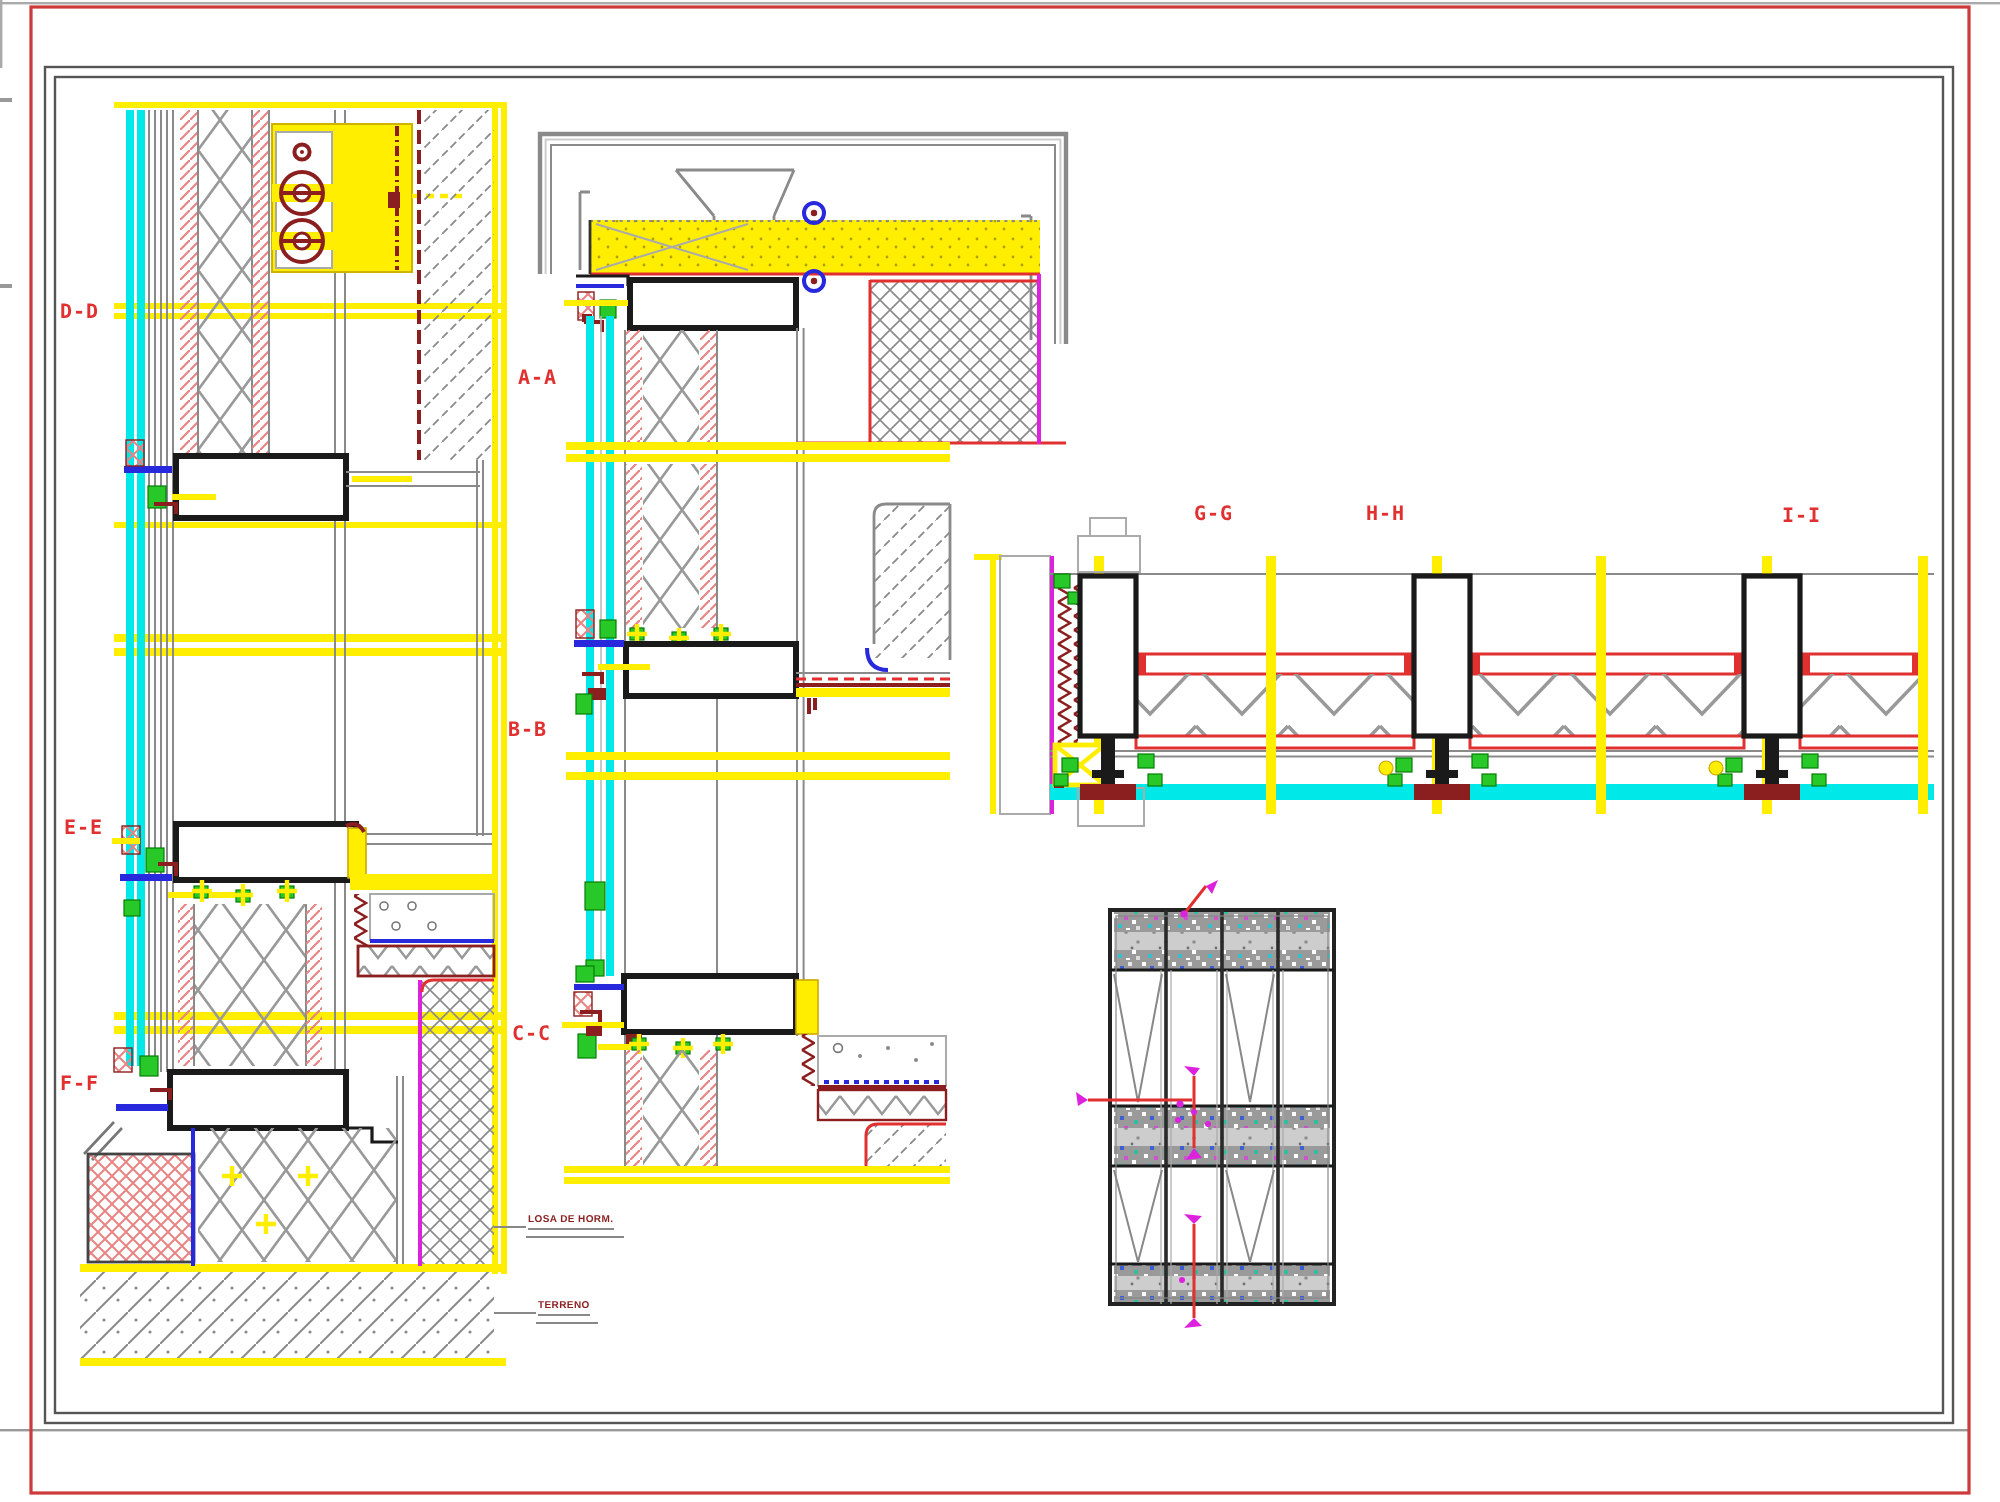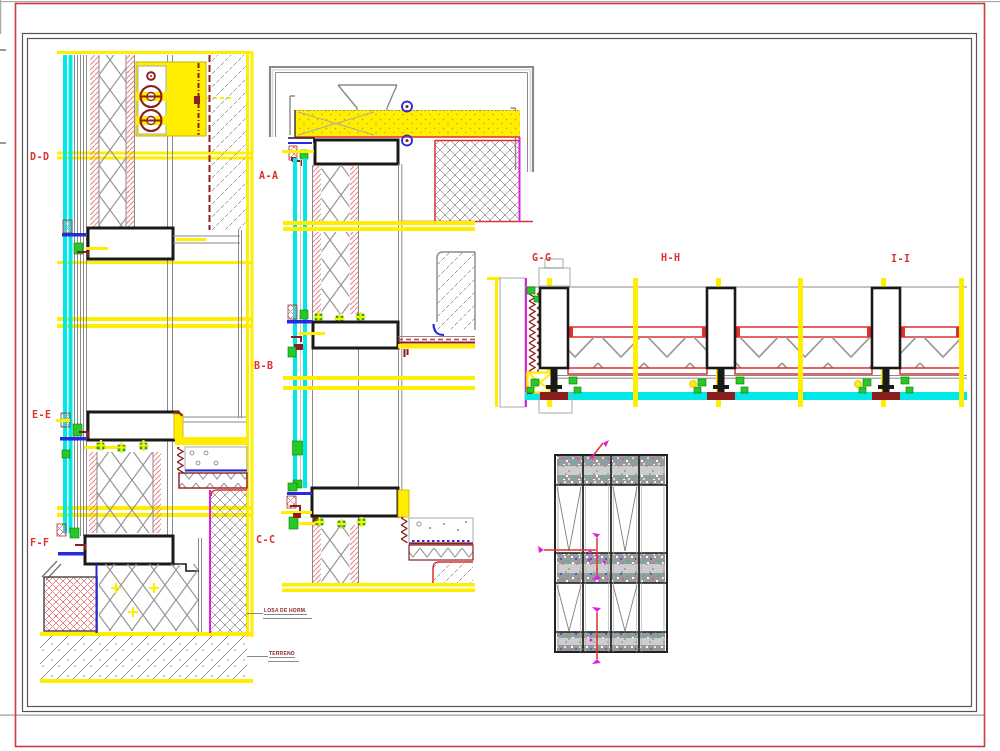--- a/index.html
+++ b/index.html
@@ -418,25 +418,25 @@
   <polygon points="544,550 538,546 539,553" class="fM"></polygon>
   <circle cx="590" cy="552" r="1.8" class="fM"></circle>
   <path d="M597,612 V659" class="sr" stroke-width="1.3"></path>
   <polygon points="597,612 592,607 601,608" class="fM"></polygon>
   <polygon points="597,659 592,664 601,663" class="fM"></polygon>
   <circle cx="591" cy="640" r="1.5" class="fM"></circle>
 </g>
 </svg>
 
 <span class="lbl" style="left:30px;top:152px">D-D</span>
-<span class="lbl" style="left:259px;top:171px">A-A</span>
+<span class="lbl" style="left:259px;top:185px">A-A</span>
 <span class="lbl" style="left:32px;top:410px">E-E</span>
 <span class="lbl" style="left:254px;top:361px">B-B</span>
 <span class="lbl" style="left:30px;top:538px">F-F</span>
-<span class="lbl" style="left:256px;top:535px">C-C</span>
-<span class="lbl" style="left:532px;top:253px">G-G</span>
-<span class="lbl" style="left:661px;top:253px">H-H</span>
+<span class="lbl" style="left:256px;top:513px">C-C</span>
+<span class="lbl" style="left:597px;top:253px">G-G</span>
+<span class="lbl" style="left:683px;top:253px">H-H</span>
 <span class="lbl" style="left:891px;top:254px">I-I</span>
 
 <span class="ann" style="left:264px;top:607px">LOSA DE HORM.</span>
 <span class="ann" style="left:269px;top:650px">TERRENO</span>
 
 </div>
 
 </body></html>

